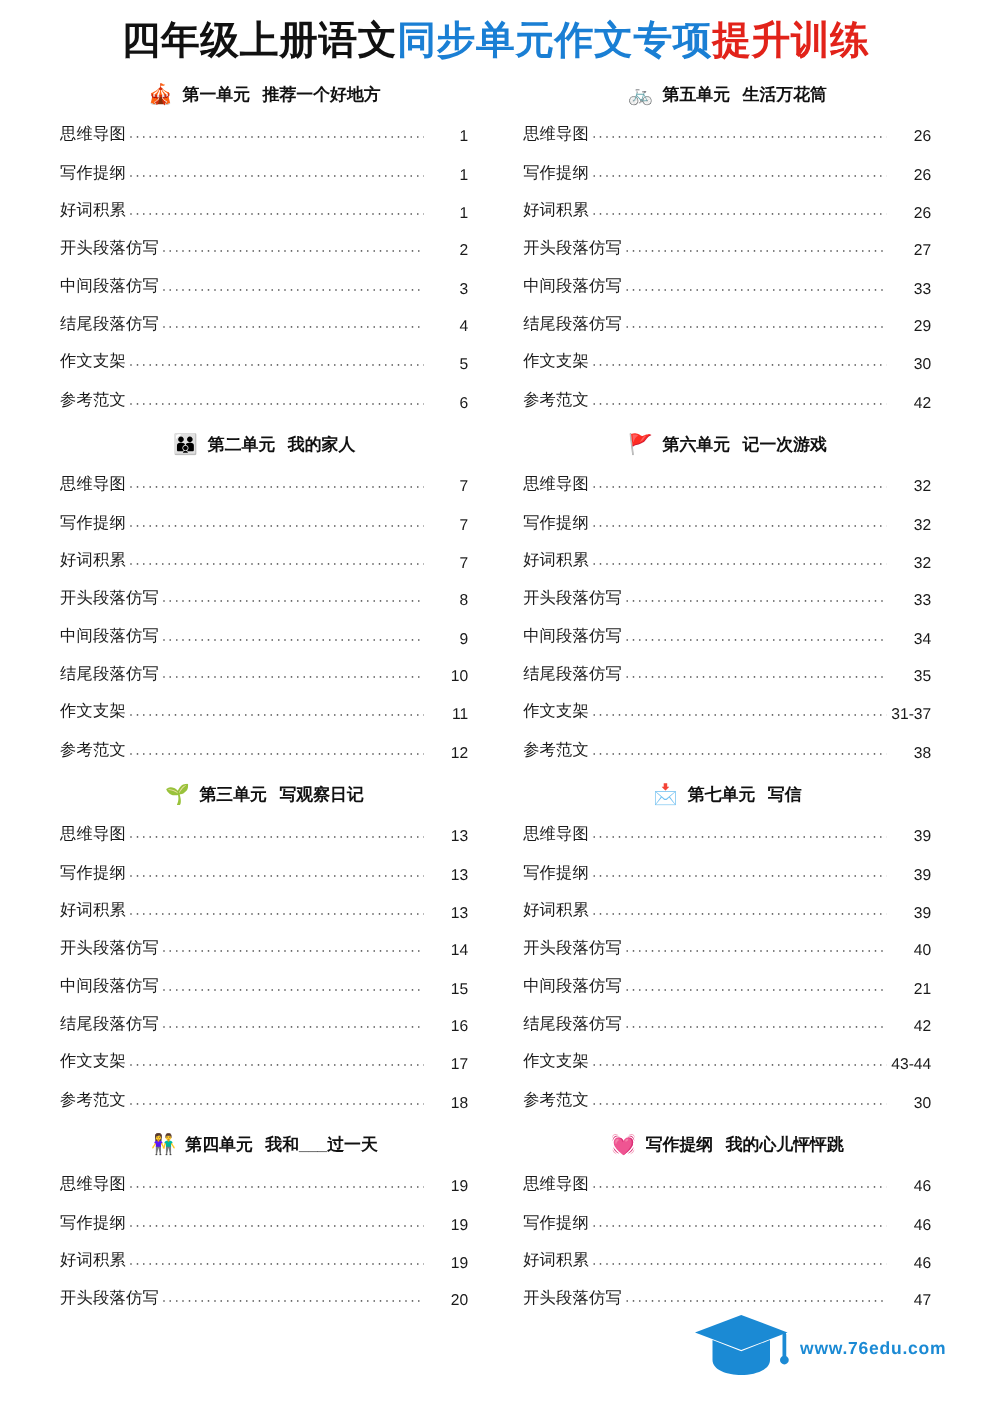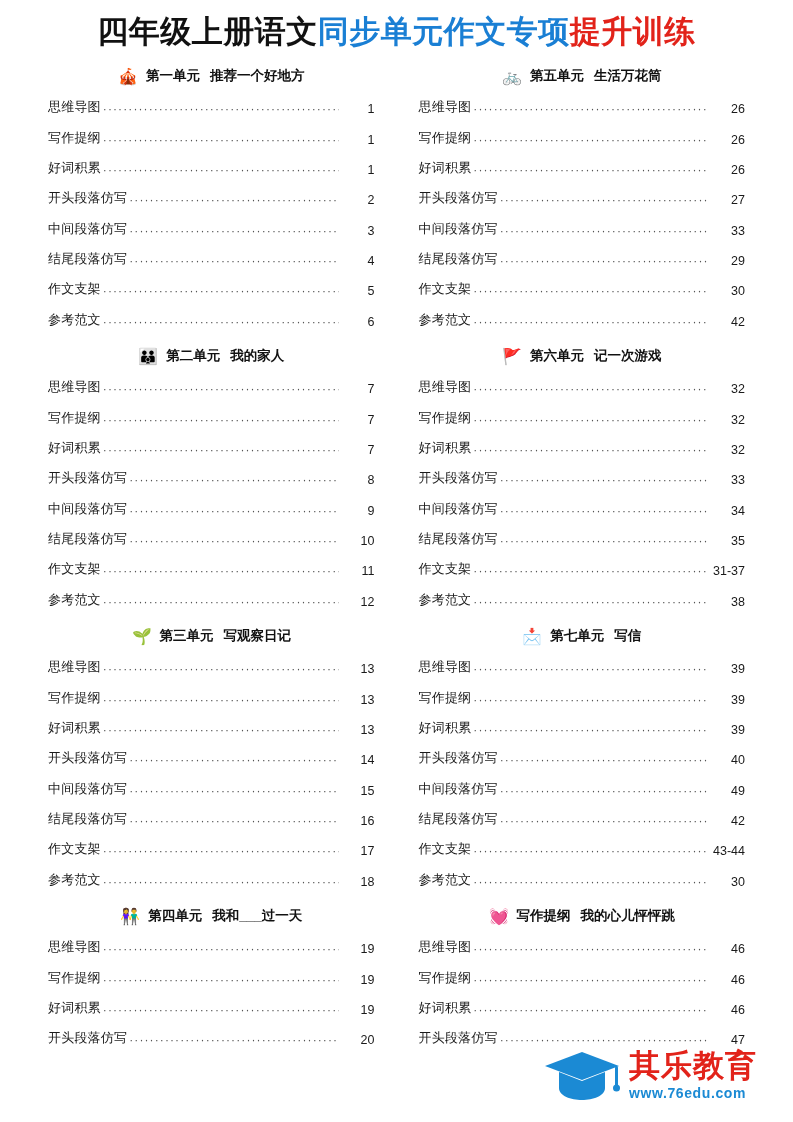--- a/index.html
+++ b/index.html
@@ -439,21 +439,21 @@
           <span class="page-no">39</span>
         </div>
         <div class="entry">
           <span class="label">开头段落仿写</span>
           <span class="dots">················································································</span>
           <span class="page-no">40</span>
         </div>
         <div class="entry">
           <span class="label">中间段落仿写</span>
           <span class="dots">················································································</span>
-          <span class="page-no">49</span>
+          <span class="page-no">21</span>
         </div>
         <div class="entry">
           <span class="label">结尾段落仿写</span>
           <span class="dots">················································································</span>
           <span class="page-no">42</span>
         </div>
         <div class="entry">
           <span class="label">作文支架</span>
           <span class="dots">················································································</span>
           <span class="page-no">43-44</span>
@@ -494,18 +494,17 @@
   <div class="logo">
     <div class="logo-cap">
       <svg width="78" height="58" viewBox="0 0 78 58" xmlns="http://www.w3.org/2000/svg">
         <path d="M39 6 L76 20 L39 34 L2 20 Z" fill="#1b8ad4"></path>
         <path d="M16 26 L16 42 C16 50 28 54 39 54 C50 54 62 50 62 42 L62 26 L39 35 Z" fill="#1b8ad4"></path>
         <rect x="72" y="20" width="3" height="20" rx="1.5" fill="#1b8ad4"></rect>
         <circle cx="73.5" cy="42" r="3.5" fill="#1b8ad4"></circle>
       </svg>
     </div>
     <div class="logo-text-wrap">
-      <div class="logo-main">其乐教育</div>
       <div class="logo-sub">www.76edu.com</div>
     </div>
   </div>
 
 </div>
 
 </body></html>

